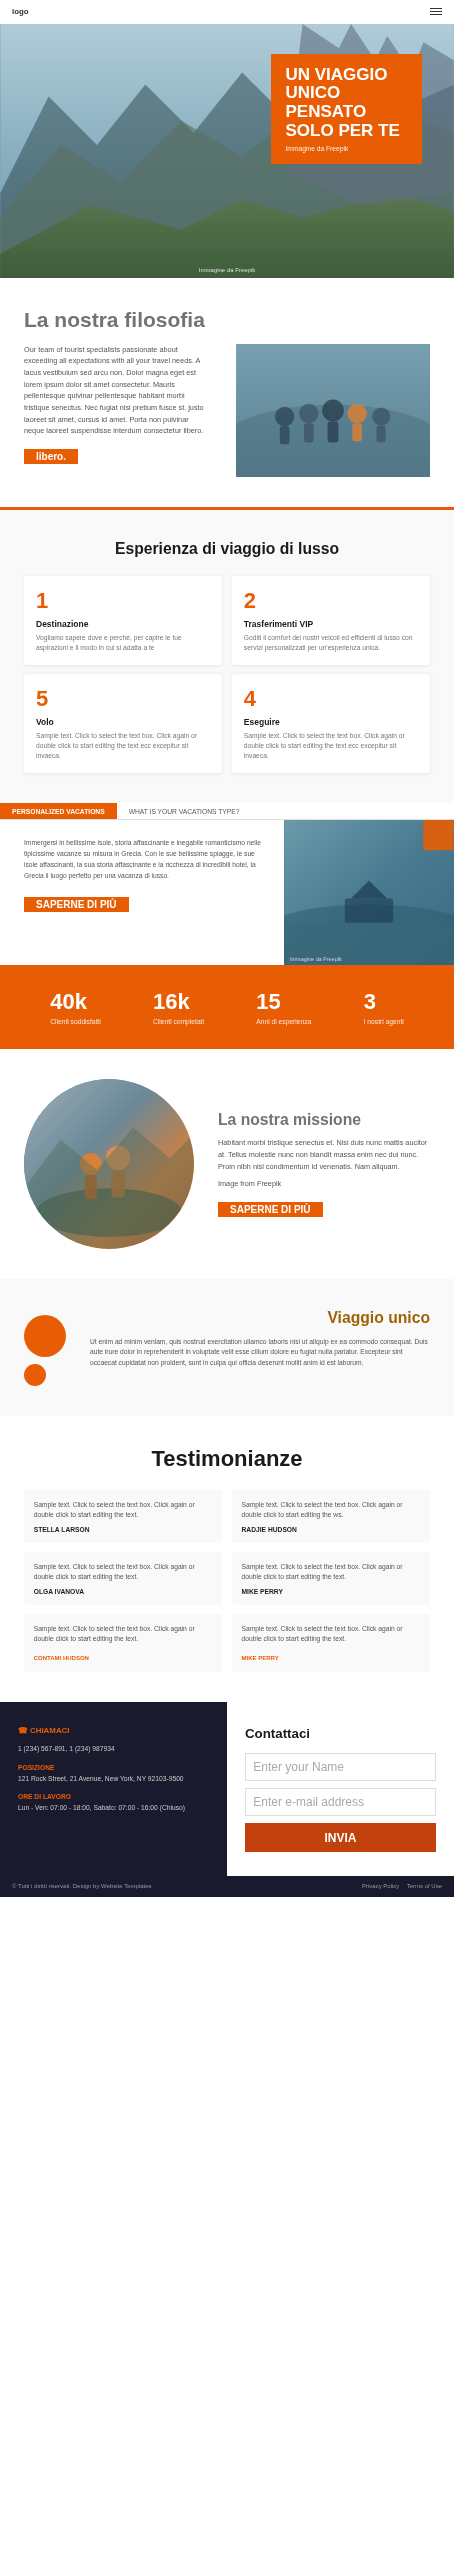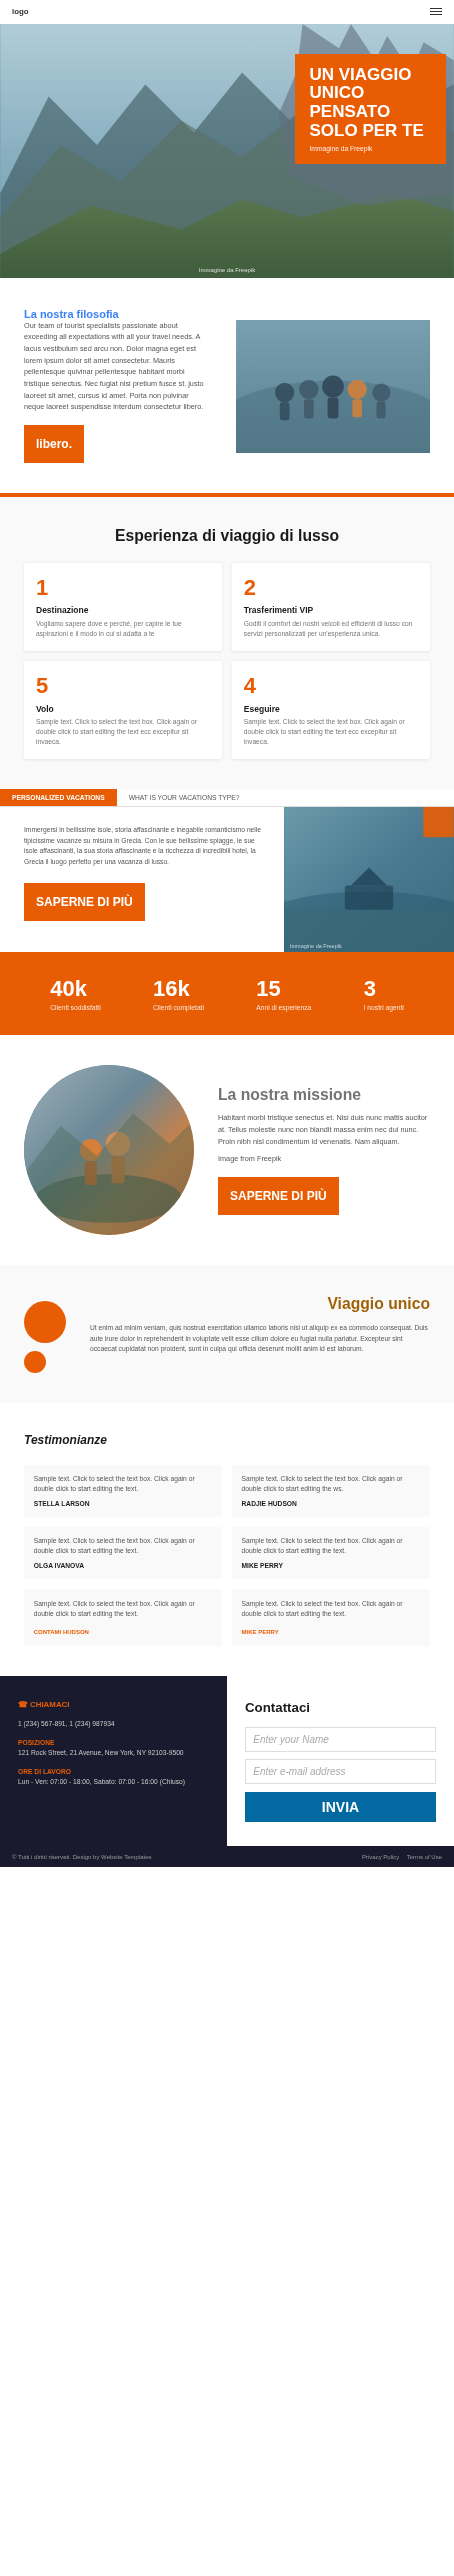--- a/index.html
+++ b/index.html
@@ -9,35 +9,35 @@
     .header { display: flex; justify-content: space-between; align-items: center; padding: 7.3px 12px; background: #fff; }
     .logo { font-size: 7.9px; color: #333; font-weight: 600; }
     .nav-links { display: flex; gap: 12px; }
     .nav-links span { font-size: 7.3px; color: #333; cursor: pointer; }
     .hamburger { display: flex; flex-direction: column; gap: 1.8px; cursor: pointer; }
     .hamburger span { width: 12px; height: 1.2px; background: #333; display: block; }
 
     
     .hero { position: relative; width: 454px; height: 254px; background: linear-gradient(135deg, #5a7a9a 0%, #3a6a8a 30%, #8ab0c8 60%, #a0b8c0 100%); overflow: hidden; }
     .hero-bg { position: absolute; inset: 0; background: linear-gradient(160deg, #6a8ca0 0%, #4a7890 20%, #7aa0b8 40%, #c8d8c0 70%, #b0c8b8 100%); }
-    .hero-content { position: absolute; right: 8px; top: 30px; background: #e85d04; color: #fff; padding: 12px 14.5px; max-width: 151px; }
+    .hero-content { position: absolute; right: 32px; top: 30px; background: #e85d04; color: #fff; padding: 12px 14.5px; max-width: 151px; }
     .hero-title { font-size: 17px; font-weight: 700; line-height: 1.1; margin-bottom: 4.8px; }
     .hero-subtitle { font-size: 6.7px; color: rgba(255,255,255,0.9); }
     .hero-credit { position: absolute; bottom: 4.8px; left: 50%; transform: translateX(-50%); font-size: 6px; color: rgba(255,255,255,0.8); white-space: nowrap; }
 
     
     .orange-bar { background: #e85d04; height: 3.6px; width: 100%; }
 
     
     .philosophy { padding: 30px 24px 30px 24px; background: #fff; }
-    .section-title { font-size: 11px; font-weight: 700; color: #3b82f6; margin-bottom: 0; }
+    .section-title { font-size: 21px; font-weight: 700; color: #737373; margin-bottom: 12px; }
     .philosophy-content { display: flex; gap: 27px; align-items: flex-start; }
     .philosophy-text { flex: 1; }
     .philosophy-text p { font-size: 7.3px; color: #555; line-height: 1.6; margin-bottom: 6px; }
-    .orange-btn { display: inline-block; background: #e85d04; color: #fff; padding: 12px 12px; font-size: 12px; font-weight: 600; cursor: pointer; margin-top: 6px; border: none; }
+    .orange-btn { display: inline-block; background: #e85d04; color: #fff; padding: 2px 12px; font-size: 10px; font-weight: 600; cursor: pointer; margin-top: 6px; border: none; }
     .philosophy-image { width: 194px; height: 133px; background: linear-gradient(135deg, #8ab0c0 0%, #6a9ab0 40%, #4a7a90 70%, #3a6a80 100%); flex-shrink: 0; position: relative; overflow: hidden; }
     .philosophy-image-inner { width: 100%; height: 100%; background: linear-gradient(160deg, #a0b8c0 0%, #7a9aaa 30%, #5a8090 60%, #6a7a80 100%); display: flex; align-items: center; justify-content: center; }
 
     
     .luxury { padding: 30px 24px; background: #f9f9f9; }
     .luxury-title { font-size: 15.7px; font-weight: 700; text-align: center; margin-bottom: 18px; color: #1a1a1a; }
     .luxury-grid { display: grid; grid-template-columns: 1fr 1fr; gap: 9.7px; }
     .luxury-card { background: #fff; padding: 12px; border-radius: 2.4px; box-shadow: 0 0.6px 3.6px rgba(0,0,0,0.08); }
     .luxury-card-number { font-size: 22px; font-weight: 700; color: #e85d04; margin-bottom: 4.8px; }
     .luxury-card-title { font-size: 8.5px; font-weight: 700; color: #1a1a1a; margin-bottom: 3.6px; }
@@ -69,39 +69,39 @@
     .mission-credit { font-size: 6px; color: #999; margin-bottom: 9.7px; }
 
     
     .unique { padding: 30px 24px; background: #f9f9f9; display: flex; gap: 24px; }
     .unique-content { flex: 1; }
     .unique-content h2 { font-size: 15.7px; font-weight: 700; color: #a16207; margin-bottom: 9.7px; text-align: right; }
     .unique-content p { font-size: 6.7px; color: #555; line-height: 1.6; }
 
     
     .testimonials { padding: 30px 24px; background: #fff; }
-    .testimonials h2 { font-size: 12px; font-weight: 700; margin-bottom: 18px; color: #1a1a1a; font-style: italic; }
+    .testimonials h2 { font-size: 22px; font-weight: 700; text-align: center; margin-bottom: 18px; color: #1a1a1a; }
     .testimonials-grid { display: grid; grid-template-columns: 1fr 1fr; gap: 9.7px; }
     .testimonial-card { background: #f9f9f9; padding: 9.7px; border-radius: 2.4px; }
     .testimonial-card p { font-size: 6.7px; color: #555; line-height: 1.5; margin-bottom: 6px; }
     .testimonial-name { font-size: 6.7px; font-weight: 700; color: #1a1a1a; }
     .testimonial-link { font-size: 6px; color: #e85d04; cursor: pointer; display: inline-block; margin-top: 4.8px; font-weight: 600; text-transform: uppercase; }
 
     
     .contact-section { background: #fff; display: flex; }
     .contact-info { background: #1a1a2e; padding: 24px 18px; flex: 1; }
     .contact-info h3 { color: #e85d04; font-size: 7.9px; font-weight: 700; margin-bottom: 9.7px; display: flex; align-items: center; gap: 4.8px; }
     .contact-info .info-item { margin-bottom: 9.7px; }
     .contact-info .info-label { color: #e85d04; font-size: 6.7px; font-weight: 700; margin-bottom: 2.4px; }
     .contact-info .info-text { color: #ccc; font-size: 6.7px; line-height: 1.5; }
     .contact-form { background: #fff; padding: 24px 18px; flex: 1; }
     .contact-form h2 { font-size: 13.3px; font-weight: 700; color: #1a1a1a; margin-bottom: 12px; }
-    .form-input { width: 100%; border: 0.6px solid #ddd; padding: 6px 7.3px; font-size: 10px; margin-bottom: 7.3px; outline: none; font-style: italic; }
+    .form-input { width: 100%; border: 0.6px solid #ddd; padding: 6px 7.3px; font-size: 12px; margin-bottom: 7.3px; outline: none; }
     .form-input::placeholder { color: #aaa; }
-    .submit-btn { background: #0369a1; color: #fff; border: none; padding: 7.3px 18px; font-size: 14px; font-weight: 600; cursor: pointer; width: 100%; }
+    .submit-btn { background: #c2410c; color: #fff; border: none; padding: 7.3px 18px; font-size: 12px; font-weight: 600; cursor: pointer; width: 100%; }
 
     
     .footer { background: #1a1a2e; padding: 7.3px 12px; display: flex; justify-content: space-between; align-items: center; }
     .footer-text { color: #999; font-size: 6px; }
     .footer-links { display: flex; gap: 7.3px; }
     .footer-links span { color: #999; font-size: 6px; cursor: pointer; }
   </style>
 </head>
 <body>
 

